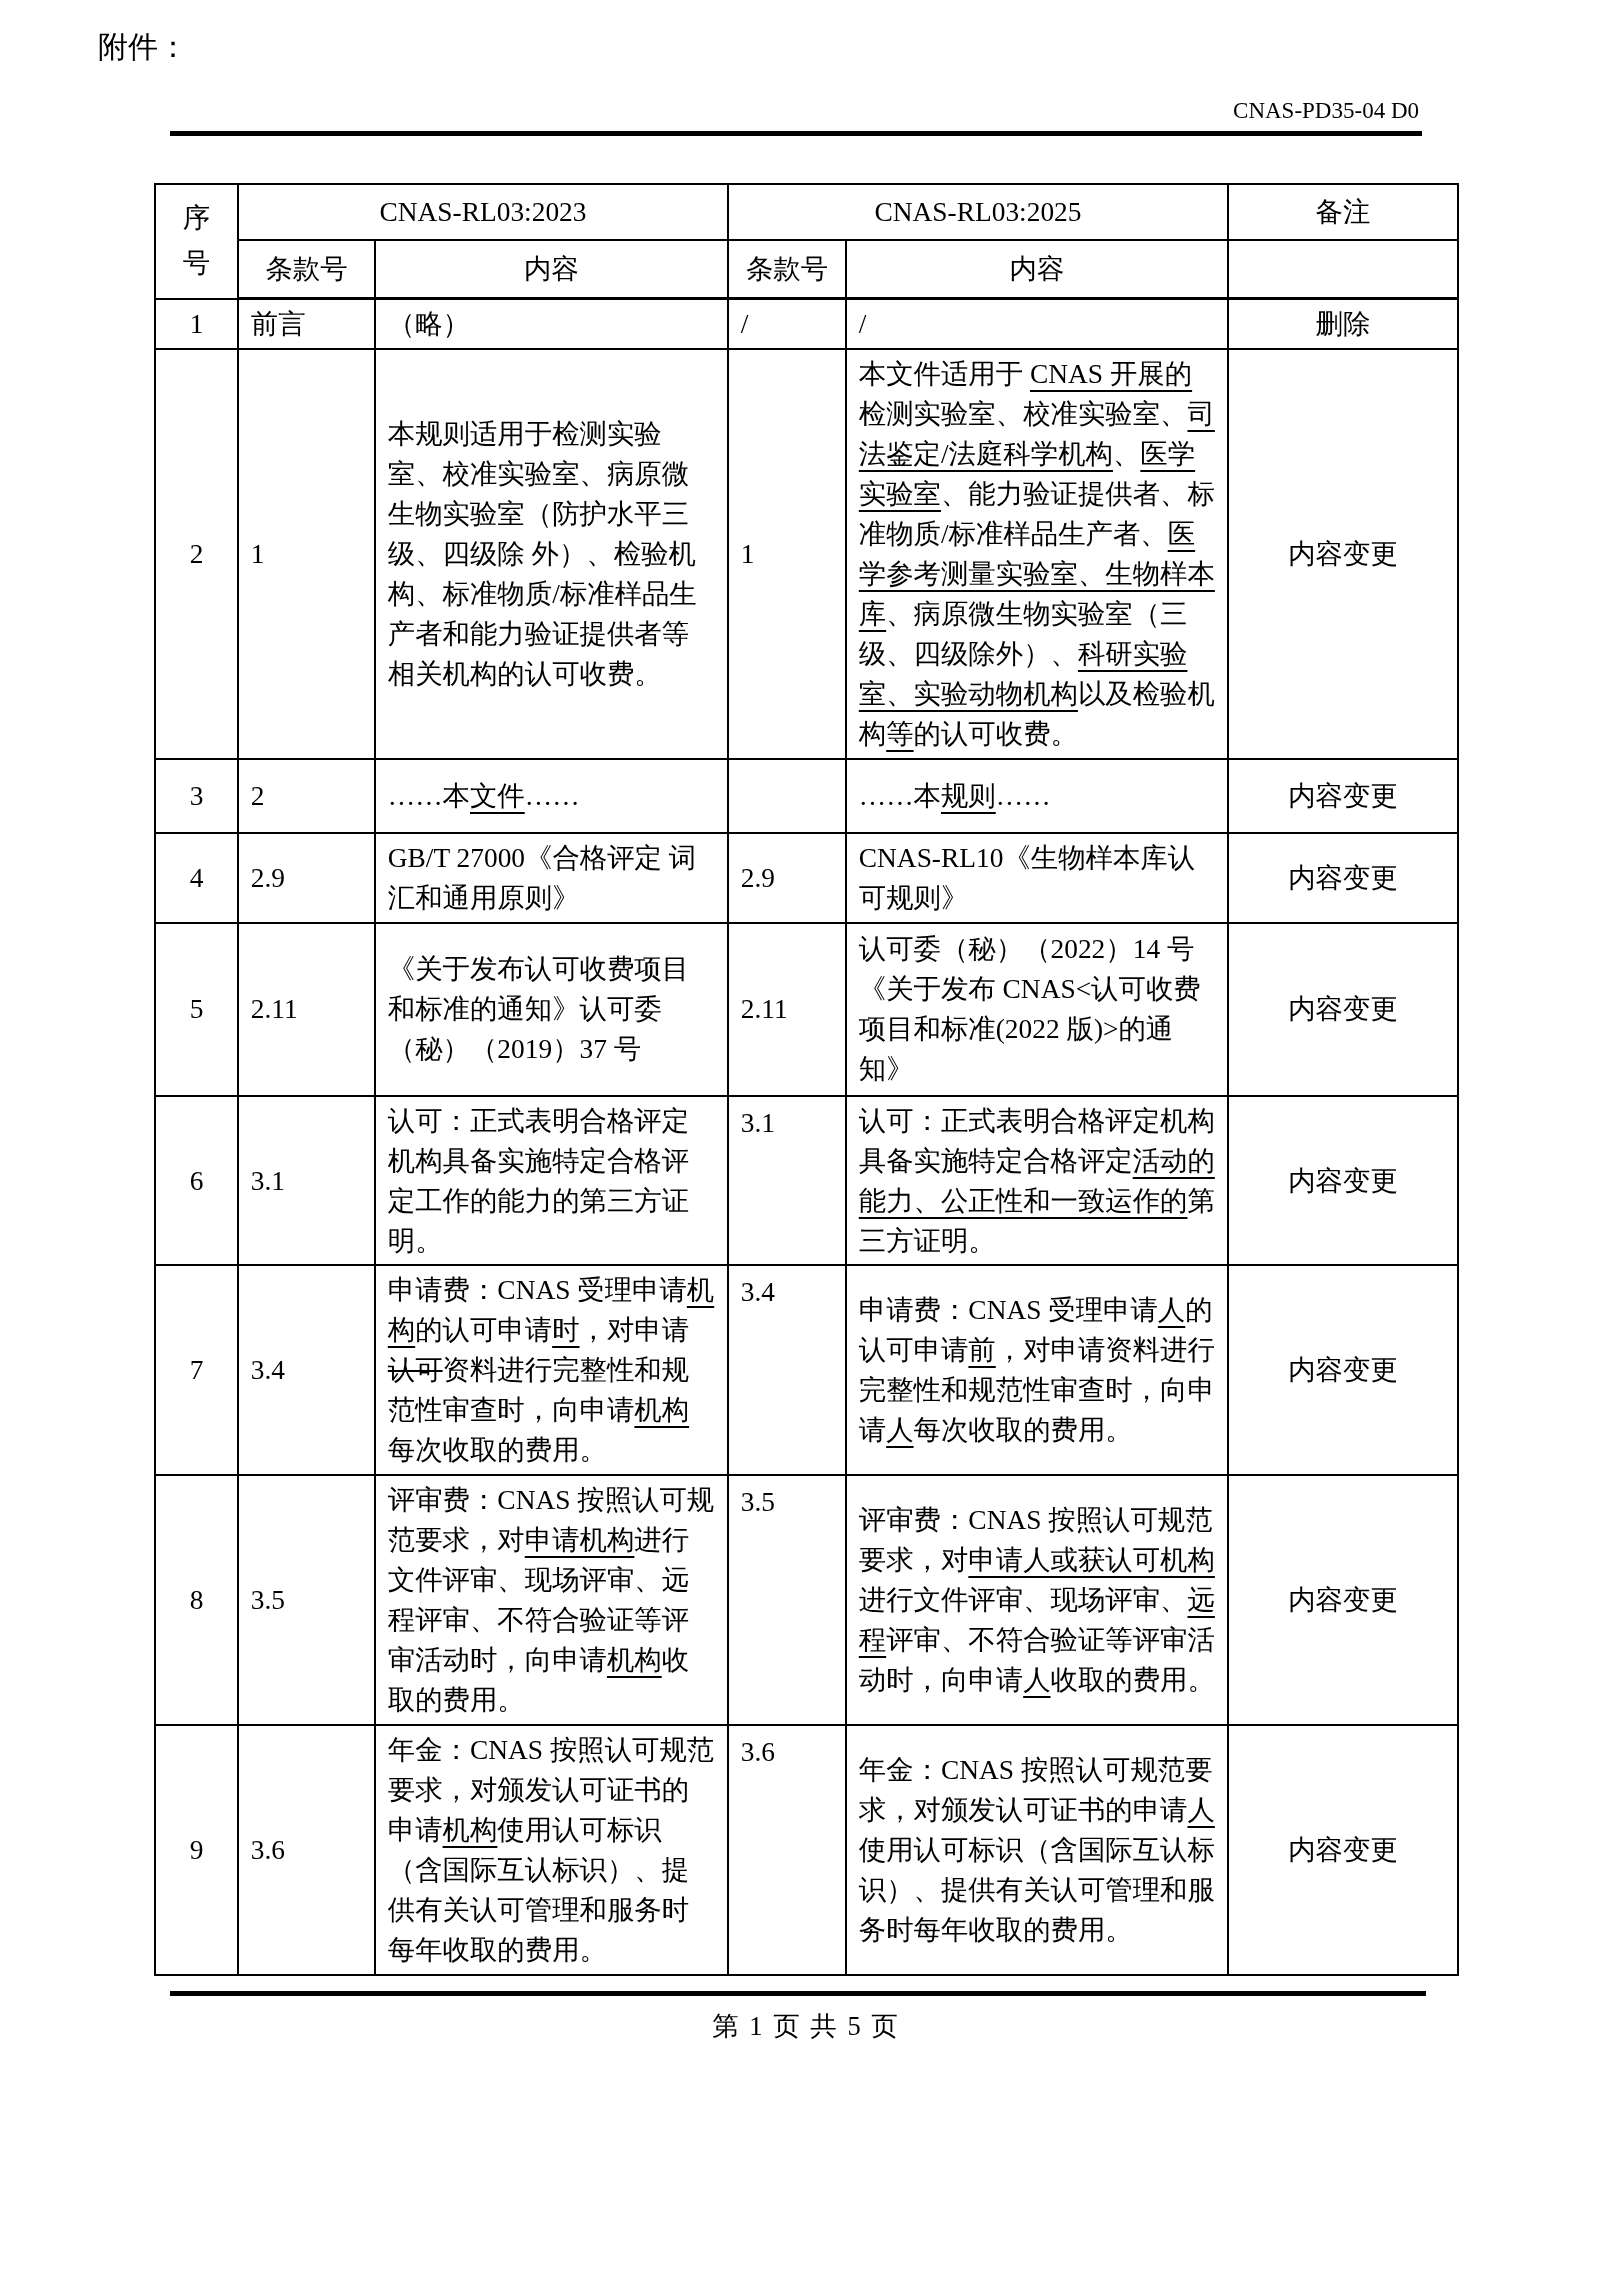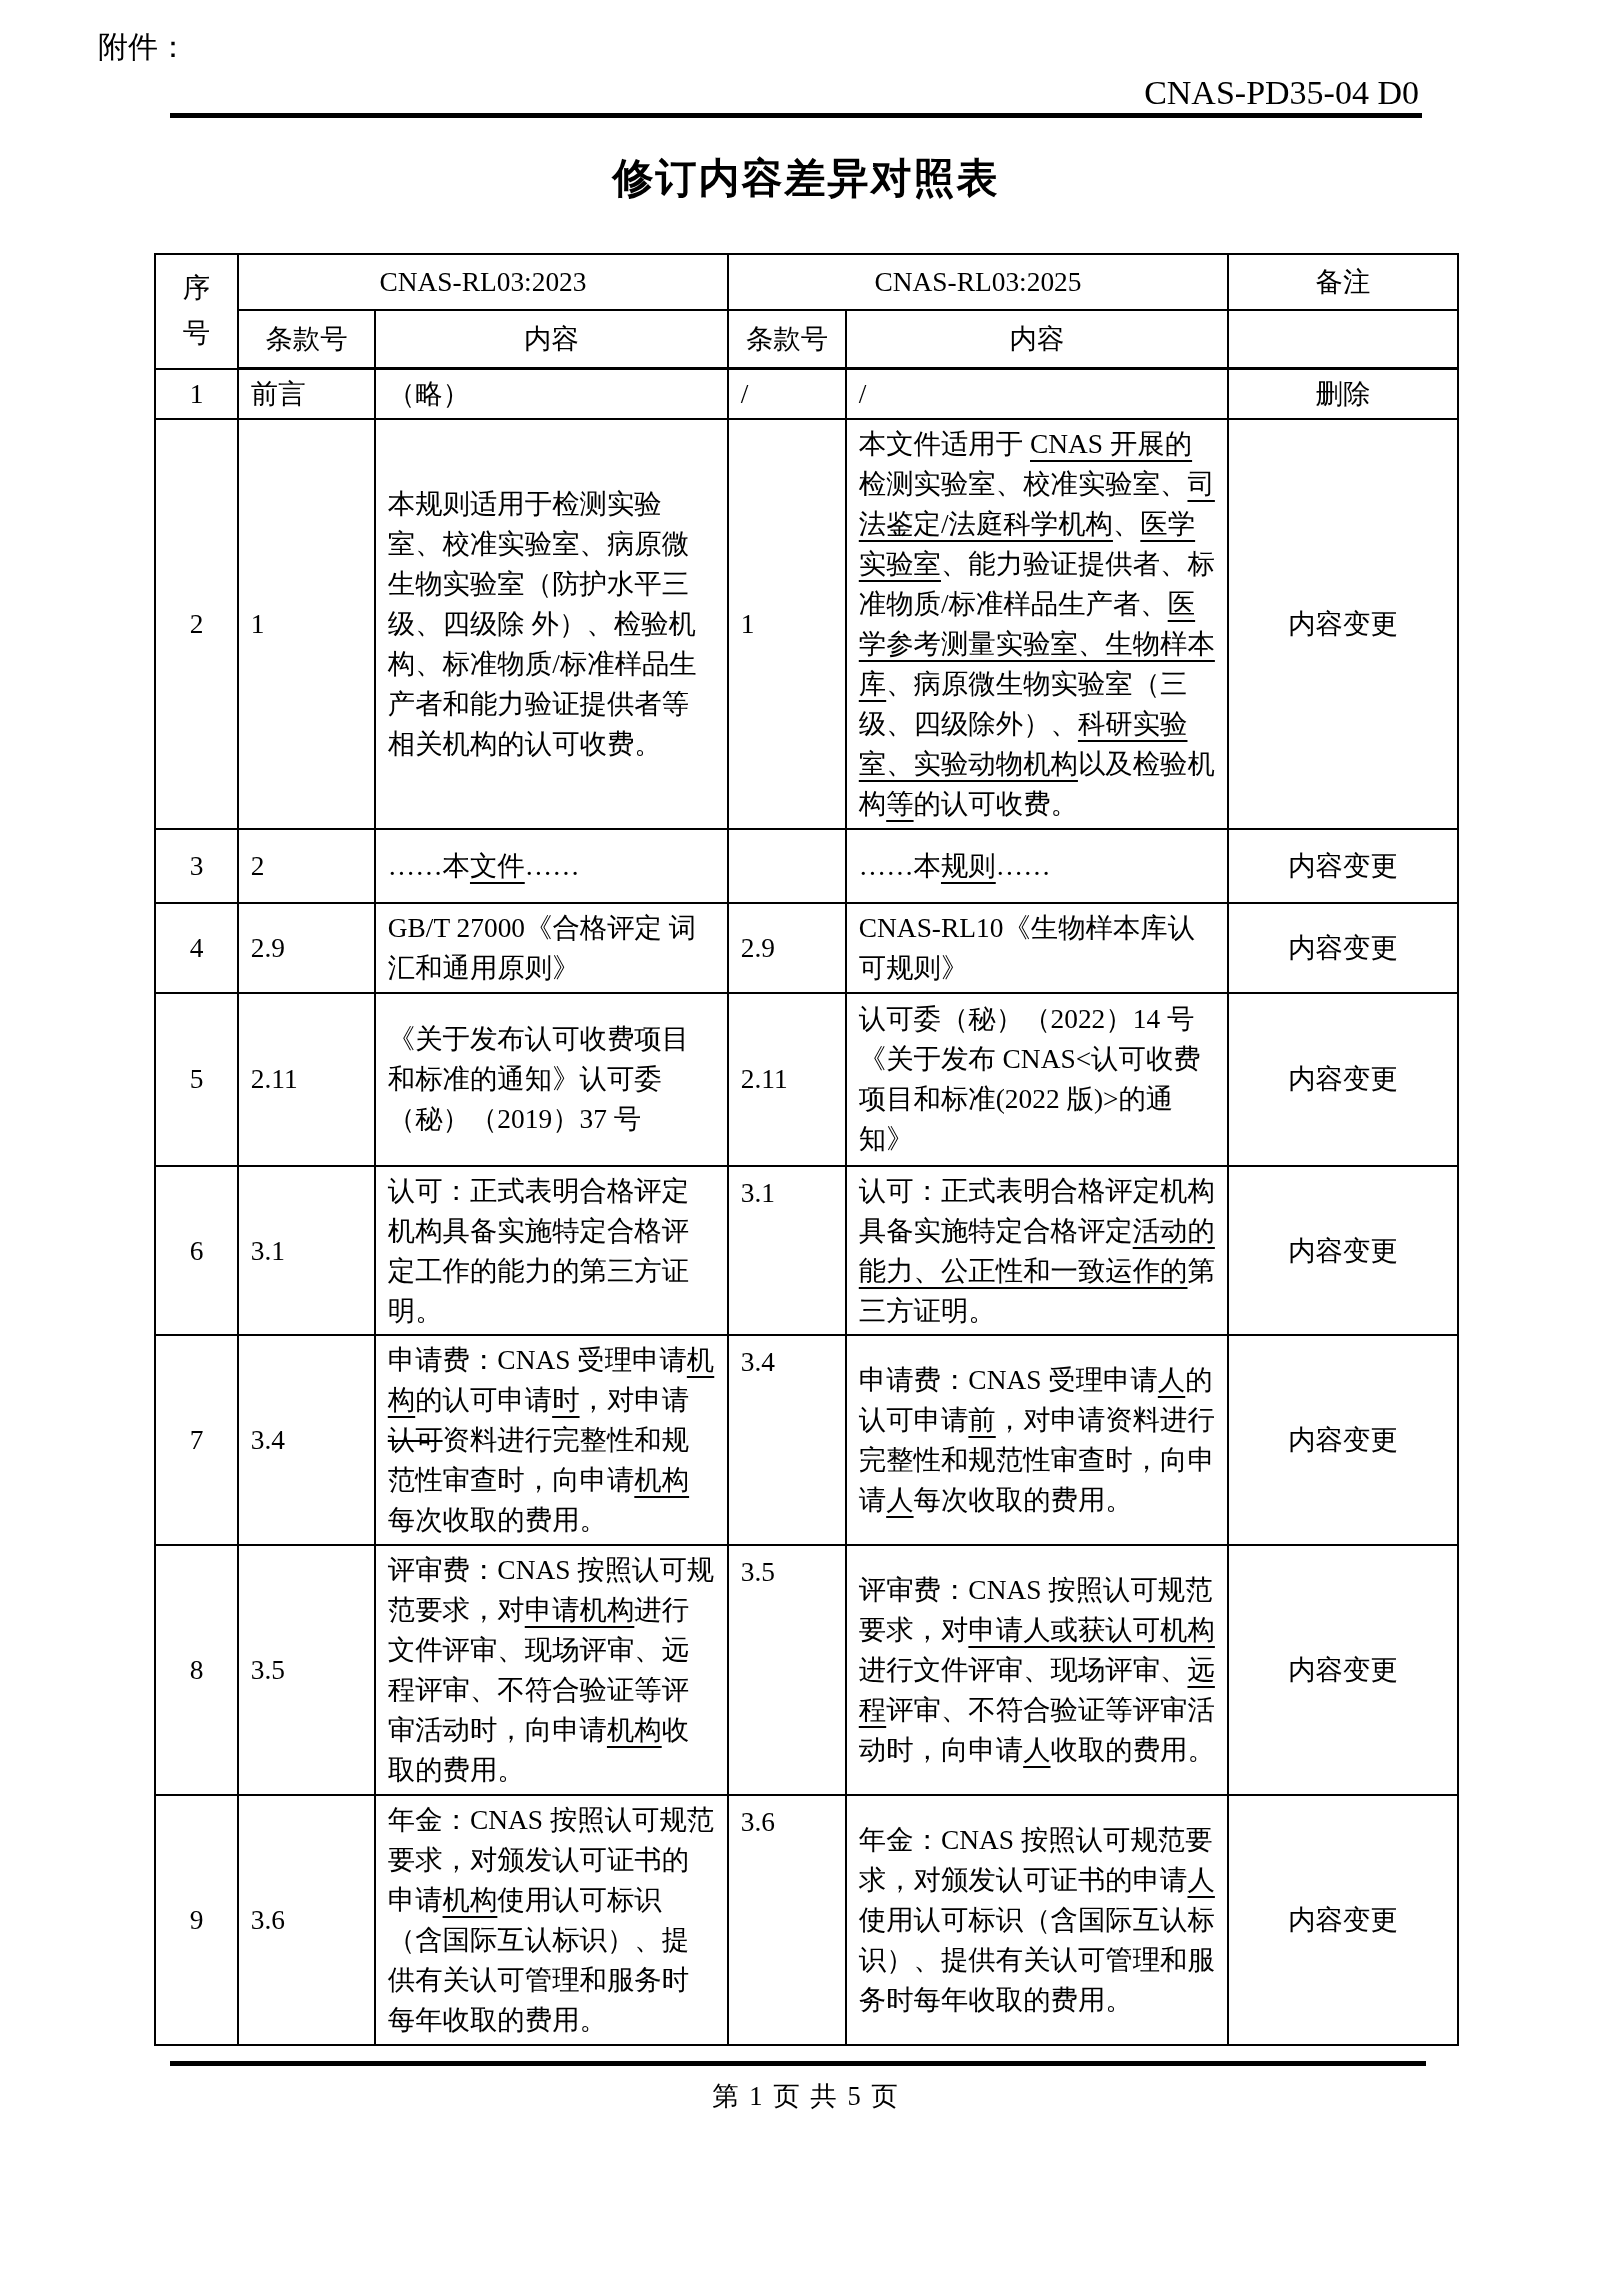--- a/index.html
+++ b/index.html
@@ -3,21 +3,21 @@
 <meta charset="utf-8">
 <style>
   html,body{margin:0;padding:0;background:#888;}
   .page{
     width:1621px;height:2293px;background:#ffffff;color:#000;
     position:relative;overflow:hidden;box-sizing:border-box;padding-top:26px;
     font-family:"Liberation Serif","DejaVu Serif",serif;
   }
   .attachment{margin-left:98px;font-size:30px;line-height:41px;}
   .content{margin-left:154px;width:1304px;}
-  .doc-code{margin-top:9px;text-align:right;padding-right:39px;font-size:34px;line-height:33px;font-family:"Liberation Serif","DejaVu Serif",serif;}
+  .doc-code{margin-top:27px;text-align:right;padding-right:39px;font-size:23px;line-height:33px;font-family:"Liberation Serif","DejaVu Serif",serif;}
   .header-rule{height:4.9px;background:#000;margin:3.9px 36px 0 15.7px;}
   .title{
     margin:43px 0 0 0;text-align:center;font-size:44px;font-weight:bold;
     font-family:"Liberation Sans","DejaVu Sans",sans-serif;letter-spacing:1px;
   }
   .subtitle{
     margin:33px 0 0 0;text-align:center;font-size:41px;font-weight:bold;
     font-family:"Liberation Sans","DejaVu Sans",sans-serif;letter-spacing:2px;
   }
   table.diff{
@@ -52,21 +52,20 @@
 </head>
 <body>
 
 <div class="page">
   <div class="attachment">附件：</div>
 
   <div class="content">
     <div class="doc-code">CNAS-PD35-04 D0</div>
     <div class="header-rule"></div>
 
-    <h2 class="subtitle">修订内容差异对照表</h2>
 
     <table class="diff">
       <colgroup>
         <col style="width:83px">
           <col style="width:137px">
           <col style="width:353px">
         <col style="width:118px">
           <col style="width:382px">
           <col style="width:230px">
       </colgroup>

